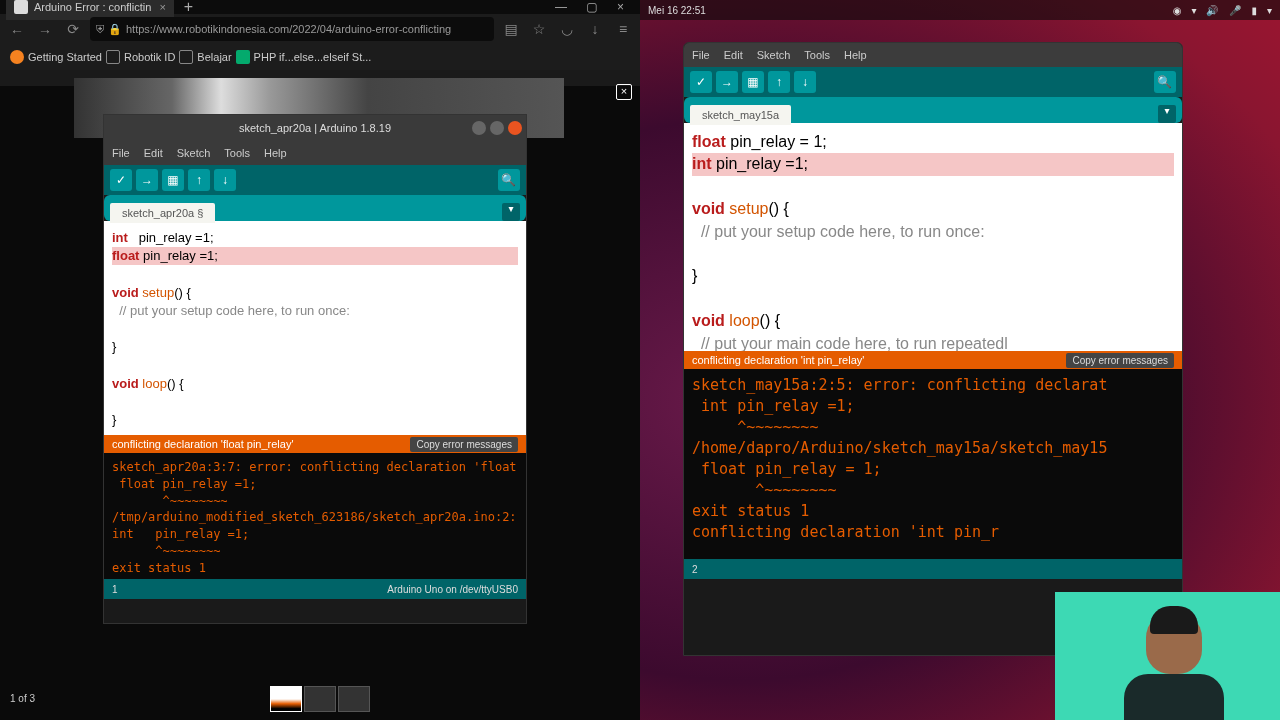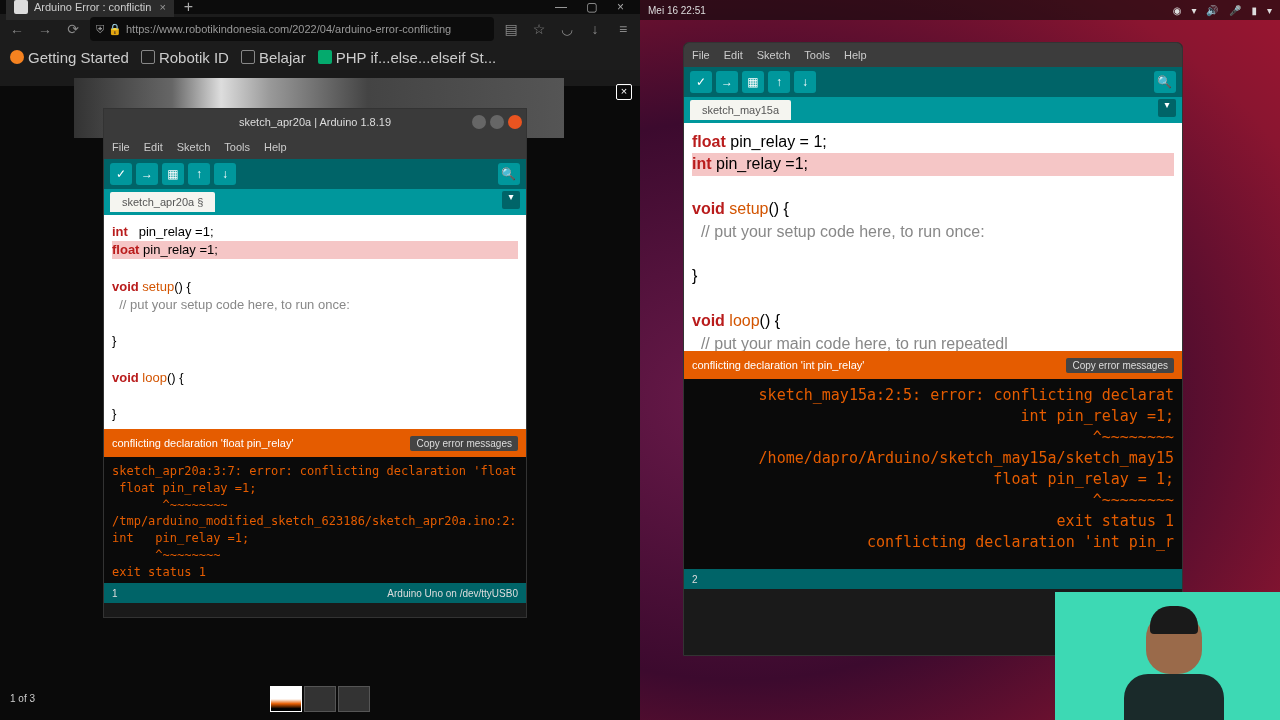--- a/index.html
+++ b/index.html
@@ -15,54 +15,54 @@
 .tab-close { margin-left: 8px; color: #999; }
 .new-tab { color: #aaa; margin-left: 10px; font-size: 16px; }
 .winctl { margin-left: auto; color: #aaa; font-size: 12px; padding: 0 8px; }
 .winctl span { margin: 0 8px; cursor: pointer; }
 
 .browser-nav { height: 30px; background: #1c1c1c; display: flex; align-items: center; padding: 0 6px; gap: 6px; }
 .nav-btn { color: #888; font-size: 14px; width: 22px; text-align: center; }
 .url-bar { flex: 1; background: #0c0c0c; border-radius: 4px; height: 24px; display: flex; align-items: center; color: #999; font-size: 11px; padding: 0 6px; }
 .url-bar .lock { color: #6a6; margin: 0 4px; }
 
-.bookmarks { height: 26px; background: #1c1c1c; display: flex; align-items: center; padding: 0 10px; gap: 12px; font-size: 15px; color: #ccc; }
+.bookmarks { height: 26px; background: #1c1c1c; display: flex; align-items: center; padding: 0 10px; gap: 4px; font-size: 11px; color: #ccc; }
 .bm-item { display: flex; align-items: center; gap: 4px; }
 .bm-icon { width: 14px; height: 14px; background: #888; border-radius: 2px; }
 .bm-icon.ff { background: #f58220; border-radius: 7px; }
 .bm-icon.fold { background: transparent; border: 1px solid #888; }
 .bm-icon.w3 { background: #04aa6d; }
 
 .page-body { position: absolute; top: 86px; left: 0; right: 0; bottom: 0; background: #0a0a0a; }
 .page-close { position: absolute; top: -2px; right: 8px; color: #fff; border: 1px solid #fff; width: 16px; height: 16px; font-size: 11px; text-align: center; border-radius: 2px; }
 .bg-photo { position: absolute; top: -8px; left: 74px; width: 490px; height: 60px; background: linear-gradient(90deg, #333 0%, #666 20%, #ddd 30%, #999 40%, #444 60%, #555 100%); }
 
 
 .ard-win { position: absolute; background: #1a1a1a; border: 1px solid #333; }
-.ard-left { left: 103px; top: 108px; width: 424px; height: 510px; }
+.ard-left { left: 103px; top: 114px; width: 424px; height: 510px; }
 .ard-title { background: #3a3a3a; height: 26px; display: flex; align-items: center; justify-content: center; color: #ddd; font-size: 11px; position: relative; }
 .ard-title .wctl { position: absolute; right: 4px; display: flex; gap: 4px; }
 .wdot { width: 14px; height: 14px; border-radius: 7px; display: inline-block; }
 .wdot.min { background: #666; } .wdot.max { background: #666; } .wdot.close { background: #e95420; }
 .ard-menu { background: #3a3a3a; height: 24px; display: flex; align-items: center; padding: 0 8px; gap: 14px; color: #ccc; font-size: 11px; }
 .ard-toolbar { background: #006468; height: 30px; display: flex; align-items: center; padding: 0 6px; gap: 4px; }
 .tb-btn { width: 22px; height: 22px; border-radius: 3px; background: #00979c; display: flex; align-items: center; justify-content: center; color: #fff; font-size: 12px; }
 .tb-btn.r { margin-left: auto; }
-.ard-tabs { background: #00979c; height: 26px; display: flex; align-items: center; padding: 8px 6px; }
+.ard-tabs { background: #00979c; height: 26px; display: flex; align-items: flex-start; padding: 8px 6px; border-radius: 6px; }
 .ard-tab { background: #f5f5f0; padding: 4px 12px; font-size: 11px; color: #555; border-radius: 2px 2px 0 0; }
 .ard-tab-dd { margin-left: auto; background: #006468; color: #fff; width: 18px; height: 18px; font-size: 10px; text-align: center; border-radius: 2px; margin-bottom: 4px; }
 
 .ard-editor { background: #fff; font-family: 'Consolas', monospace; font-size: 13px; padding: 8px; line-height: 1.4; overflow: hidden; }
 .ard-left .ard-editor { height: 214px; }
 .code-line { white-space: pre; }
 .code-line.err { background: #f5c6c6; }
 .kw { color: #b91c1c; font-weight: bold; }
 .cmt { color: #888; }
 
-.ard-err { background: #e55c00; height: 28px; display: flex; align-items: center; padding: 0 8px; color: #fff; font-size: 11px; justify-content: space-between; }
+.ard-err { background: #e55c00; height: 18px; display: flex; align-items: center; padding: 0 8px; color: #fff; font-size: 11px; justify-content: space-between; }
 .copy-btn { margin-left: auto; background: #444; color: #ddd; padding: 2px 6px; font-size: 10px; border-radius: 2px; }
 .ard-console { background: #0a0a0a; color: #e55c00; font-family: monospace; font-size: 12px; padding: 6px 8px; line-height: 1.4; overflow: hidden; }
 .ard-left .ard-console { height: 126px; }
 .ard-status { background: #006468; height: 20px; display: flex; align-items: center; padding: 0 8px; color: #ddd; font-size: 10px; }
 .ard-status .right { margin-left: auto; }
 
 .thumbs { position: absolute; bottom: 8px; left: 50%; transform: translateX(-50%); display: flex; gap: 2px; }
 .thumb { width: 32px; height: 26px; background: #333; border: 1px solid #555; }
 .thumb.sel { border: 1px solid #fff; background: linear-gradient(#fff 50%, #e55c00 70%, #000 90%); }
 .thumb-lbl { position: absolute; left: 10px; bottom: 16px; color: #ccc; font-size: 10px; }
@@ -253,21 +253,21 @@
       <div class="code-line">&nbsp;</div>
       <div class="code-line">}</div>
       <div class="code-line">&nbsp;</div>
       <div class="code-line"><span class="kw">void</span> <span style="color:#d35400">loop</span>() {</div>
       <div class="code-line"><span class="cmt">  // put your main code here, to run repeatedl</span></div>
     </div>
   <div class="ard-err">
     <span>conflicting declaration 'int pin_relay'</span>
     <span class="copy-btn">Copy error messages</span>
   </div>
-  <div class="ard-console" id="console-right" style="white-space: pre; text-align: right;">sketch_may15a:2:5: error: conflicting declarat
+  <div class="ard-console" id="console-right" style="white-space: pre;">sketch_may15a:2:5: error: conflicting declarat
  int pin_relay =1;
      ^~~~~~~~~
 /home/dapro/Arduino/sketch_may15a/sketch_may15
  float pin_relay = 1;
        ^~~~~~~~~
 exit status 1
 conflicting declaration 'int pin_r</div>
   <div class="ard-status">
     <span>2</span>
   </div>

